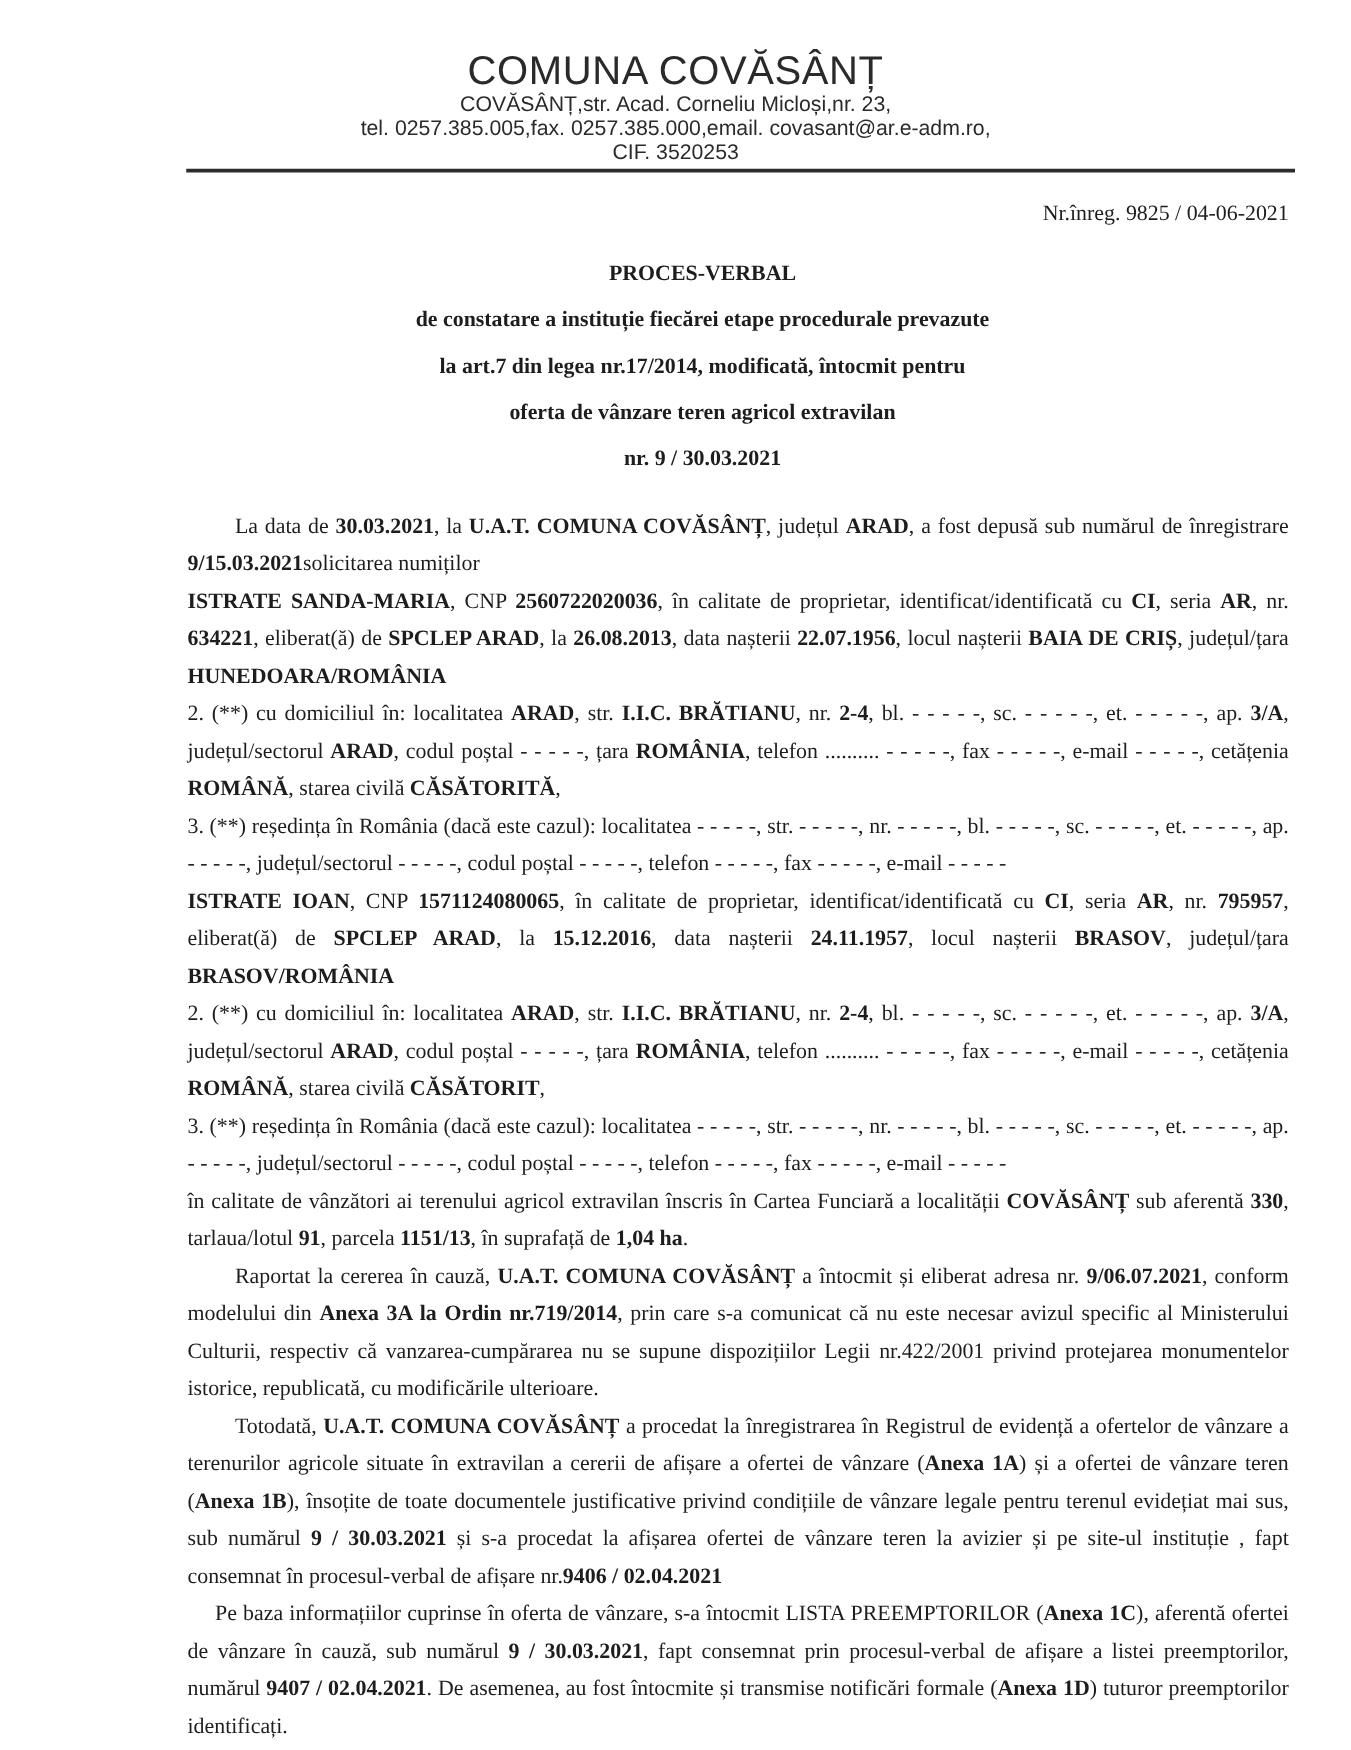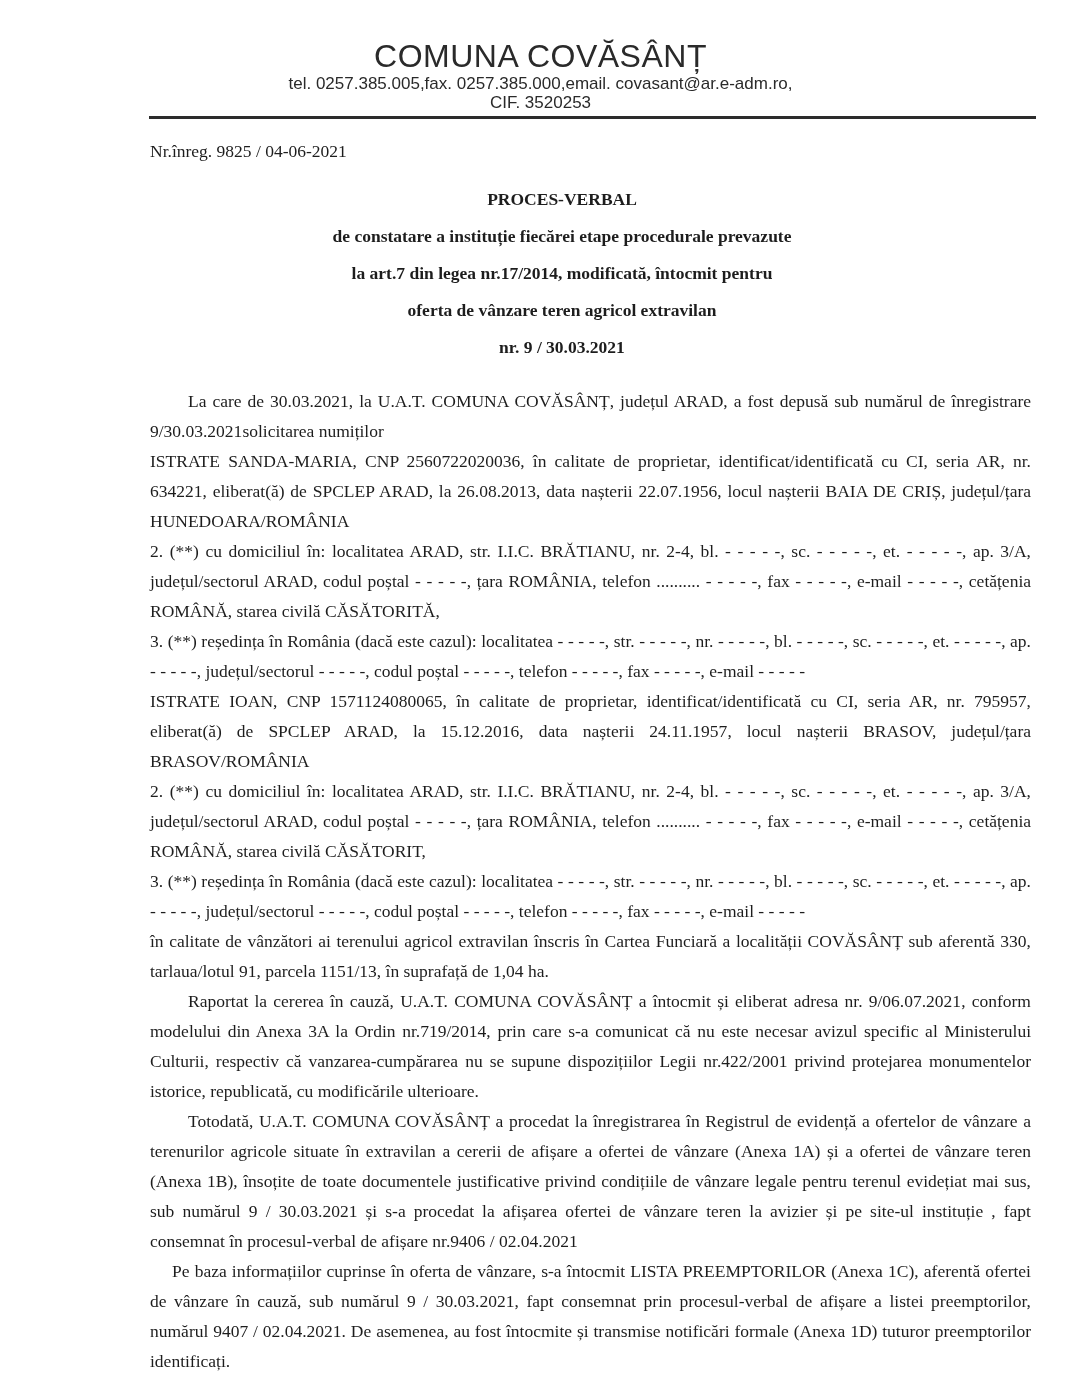--- a/index.html
+++ b/index.html
@@ -29,66 +29,68 @@
     font-size: 17px;
     line-height: 19px;
   }
   .header-divider {
     height: 3px;
     background: #2c2c2c;
     margin: 4px 45px 0 149px;
   }
   .reg-row {
     margin: 22px 50px 0 150px;
+    text-align: right;
     font-size: 17.5px;
     line-height: 20px;
   }
   .title-block {
     margin-top: 20px;
     text-align: center;
     font-weight: bold;
     font-size: 17.5px;
     line-height: 37px;
   }
   .title-block div { margin: 0; padding-left: 43px; }
   .doc-body {
     margin: 20px 50px 0 150px;
     width: 881px;
     font-size: 17.5px;
     line-height: 30px;
     text-align: justify;
   }
   .para { margin: 0; }
-  .para b { font-weight: normal; }
+  .para b { font-weight: bold; }
 </style>
 </head>
 <body>
 
 <div class="page">
 
   <div class="letterhead">
     <div class="org-name">COMUNA COVĂSÂNȚ</div>
+    <div class="lh-line">COVĂSÂNȚ,str. Acad. Corneliu Micloși,nr. 23,</div>
     <div class="lh-line">tel. 0257.385.005,fax. 0257.385.000,email. covasant@ar.e-adm.ro,</div>
     <div class="lh-line">CIF. 3520253</div>
   </div>
 
   <div class="header-divider"></div>
 
   <div class="reg-row">Nr.înreg. 9825 / 04-06-2021</div>
 
   <div class="title-block">
     <div>PROCES-VERBAL</div>
     <div>de constatare a instituție fiecărei etape procedurale prevazute</div>
     <div>la art.7 din legea nr.17/2014, modificată, întocmit pentru</div>
     <div>oferta de vânzare teren agricol extravilan</div>
     <div>nr. 9 / 30.03.2021</div>
   </div>
 
   <div class="doc-body">
-      <p class="para" style="text-indent: 38px;"><span>La care de </span><b>30.03.2021</b><span>, la </span><b>U.A.T. COMUNA COVĂSÂNȚ</b><span>, județul </span><b>ARAD</b><span>, a fost depusă sub numărul de înregistrare </span><b>9/30.03.2021</b><span>solicitarea numiților</span></p>
+      <p class="para" style="text-indent: 38px;"><span>La data de </span><b>30.03.2021</b><span>, la </span><b>U.A.T. COMUNA COVĂSÂNȚ</b><span>, județul </span><b>ARAD</b><span>, a fost depusă sub numărul de înregistrare </span><b>9/15.03.2021</b><span>solicitarea numiților</span></p>
       <p class="para" style="text-indent: 0px;"><b>ISTRATE SANDA-MARIA</b><span>, CNP </span><b>2560722020036</b><span>, în calitate de proprietar, identificat/identificată cu </span><b>CI</b><span>, seria </span><b>AR</b><span>, nr. </span><b>634221</b><span>, eliberat(ă) de </span><b>SPCLEP ARAD</b><span>, la </span><b>26.08.2013</b><span>, data nașterii </span><b>22.07.1956</b><span>, locul nașterii </span><b>BAIA DE CRIȘ</b><span>, județul/țara </span><b>HUNEDOARA/ROMÂNIA</b></p>
       <p class="para" style="text-indent: 0px;"><span>2. (**) cu domiciliul în: localitatea </span><b>ARAD</b><span>, str. </span><b>I.I.C. BRĂTIANU</b><span>, nr. </span><b>2-4</b><span>, bl. - - - - -, sc. - - - - -, et. - - - - -, ap. </span><b>3/A</b><span>, județul/sectorul </span><b>ARAD</b><span>, codul poștal - - - - -, țara </span><b>ROMÂNIA</b><span>, telefon .......... - - - - -, fax - - - - -, e-mail - - - - -, cetățenia </span><b>ROMÂNĂ</b><span>, starea civilă </span><b>CĂSĂTORITĂ</b><span>,</span></p>
       <p class="para" style="text-indent: 0px;"><span>3. (**) reședința în România (dacă este cazul): localitatea - - - - -, str. - - - - -, nr. - - - - -, bl. - - - - -, sc. - - - - -, et. - - - - -, ap. - - - - -, județul/sectorul - - - - -, codul poștal - - - - -, telefon - - - - -, fax - - - - -, e-mail - - - - -</span></p>
       <p class="para" style="text-indent: 0px;"><b>ISTRATE IOAN</b><span>, CNP </span><b>1571124080065</b><span>, în calitate de proprietar, identificat/identificată cu </span><b>CI</b><span>, seria </span><b>AR</b><span>, nr. </span><b>795957</b><span>, eliberat(ă) de </span><b>SPCLEP ARAD</b><span>, la </span><b>15.12.2016</b><span>, data nașterii </span><b>24.11.1957</b><span>, locul nașterii </span><b>BRASOV</b><span>, județul/țara </span><b>BRASOV/ROMÂNIA</b></p>
       <p class="para" style="text-indent: 0px;"><span>2. (**) cu domiciliul în: localitatea </span><b>ARAD</b><span>, str. </span><b>I.I.C. BRĂTIANU</b><span>, nr. </span><b>2-4</b><span>, bl. - - - - -, sc. - - - - -, et. - - - - -, ap. </span><b>3/A</b><span>, județul/sectorul </span><b>ARAD</b><span>, codul poștal - - - - -, țara </span><b>ROMÂNIA</b><span>, telefon .......... - - - - -, fax - - - - -, e-mail - - - - -, cetățenia </span><b>ROMÂNĂ</b><span>, starea civilă </span><b>CĂSĂTORIT</b><span>,</span></p>
       <p class="para" style="text-indent: 0px;"><span>3. (**) reședința în România (dacă este cazul): localitatea - - - - -, str. - - - - -, nr. - - - - -, bl. - - - - -, sc. - - - - -, et. - - - - -, ap. - - - - -, județul/sectorul - - - - -, codul poștal - - - - -, telefon - - - - -, fax - - - - -, e-mail - - - - -</span></p>
       <p class="para" style="text-indent: 0px;"><span>în calitate de vânzători ai terenului agricol extravilan înscris în Cartea Funciară a localității </span><b>COVĂSÂNȚ</b><span> sub aferentă </span><b>330</b><span>, tarlaua/lotul </span><b>91</b><span>, parcela </span><b>1151/13</b><span>, în suprafață de </span><b>1,04 ha</b><span>.</span></p>
       <p class="para" style="text-indent: 38px;"><span>Raportat la cererea în cauză, </span><b>U.A.T. COMUNA COVĂSÂNȚ</b><span> a întocmit și eliberat adresa nr. </span><b>9/06.07.2021</b><span>, conform modelului din </span><b>Anexa 3A la Ordin nr.719/2014</b><span>, prin care s-a comunicat că nu este necesar avizul specific al Ministerului Culturii, respectiv că vanzarea-cumpărarea nu se supune dispozițiilor Legii nr.422/2001 privind protejarea monumentelor istorice, republicată, cu modificările ulterioare.</span></p>
       <p class="para" style="text-indent: 38px;"><span>Totodată, </span><b>U.A.T. COMUNA COVĂSÂNȚ</b><span> a procedat la înregistrarea în Registrul de evidență a ofertelor de vânzare a terenurilor agricole situate în extravilan a cererii de afișare a ofertei de vânzare (</span><b>Anexa 1A</b><span>) și a ofertei de vânzare teren (</span><b>Anexa 1B</b><span>), însoțite de toate documentele justificative privind condițiile de vânzare legale pentru terenul evidețiat mai sus, sub numărul </span><b>9 / 30.03.2021</b><span> și s-a procedat la afișarea ofertei de vânzare teren la avizier și pe site-ul instituție , fapt consemnat în procesul-verbal de afișare nr.</span><b>9406 / 02.04.2021</b></p>
       <p class="para" style="text-indent: 22px;"><span>Pe baza informațiilor cuprinse în oferta de vânzare, s-a întocmit LISTA PREEMPTORILOR (</span><b>Anexa 1C</b><span>), aferentă ofertei de vânzare în cauză, sub numărul </span><b>9 / 30.03.2021</b><span>, fapt consemnat prin procesul-verbal de afișare a listei preemptorilor, numărul </span><b>9407 / 02.04.2021</b><span>. De asemenea, au fost întocmite și transmise notificări formale (</span><b>Anexa 1D</b><span>) tuturor preemptorilor identificați.</span></p>

